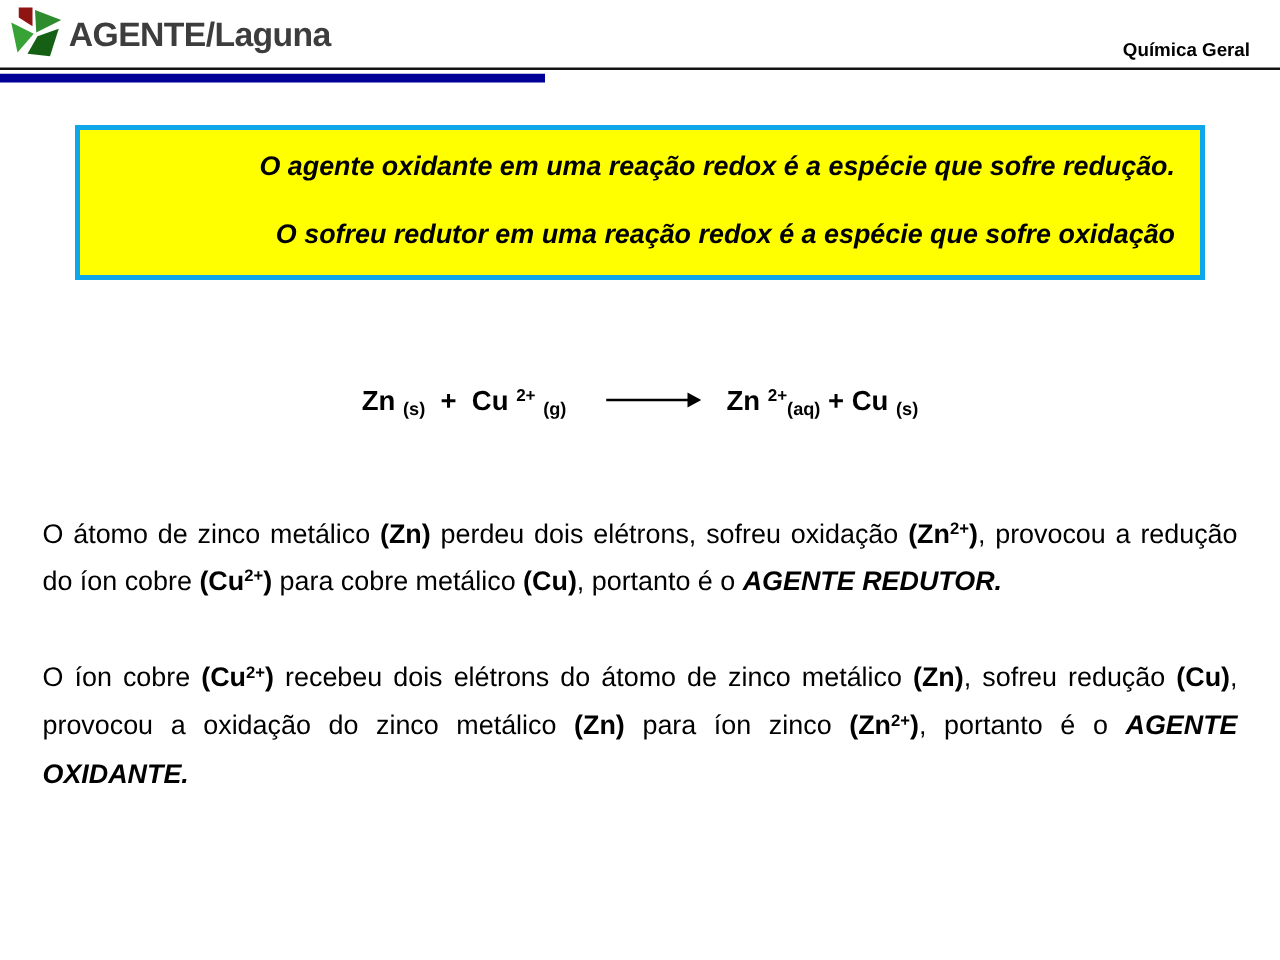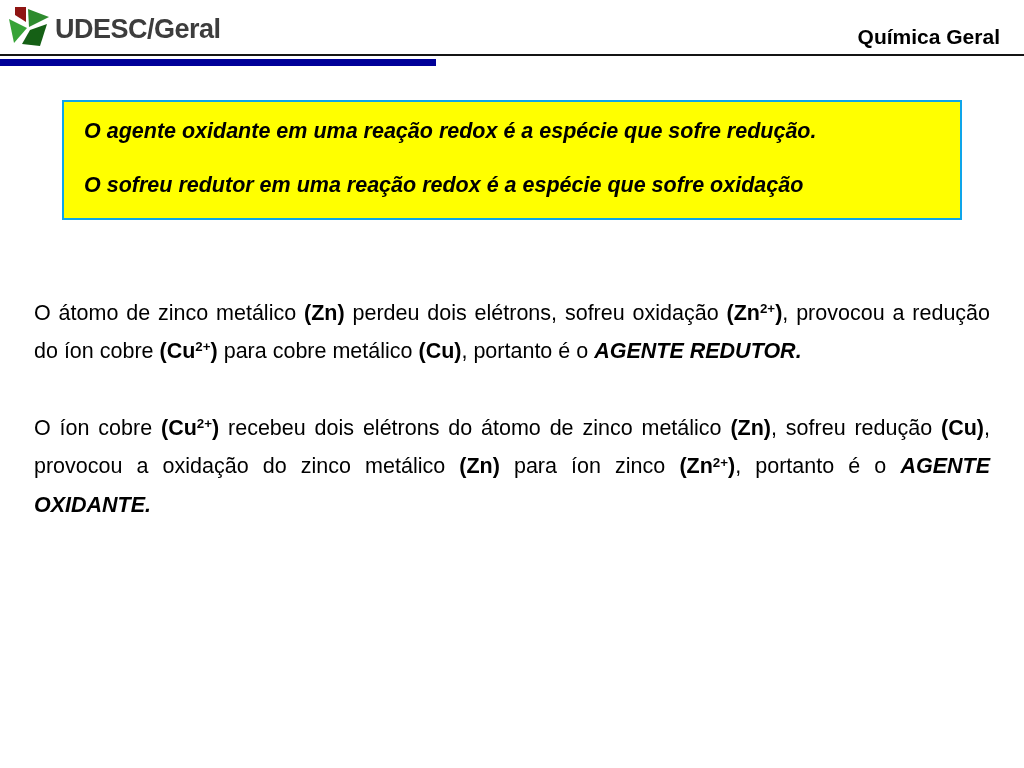--- a/index.html
+++ b/index.html
@@ -7,27 +7,27 @@
     width:1024px;height:768px;position:relative;background:#ffffff;
     font-family:"Liberation Sans",sans-serif;color:#000;overflow:hidden;box-sizing:border-box;
   }
   
   .header{
     display:flex;justify-content:space-between;align-items:flex-end;
     padding:6px 24px 2px 6px;height:46px;box-sizing:content-box;
   }
   .brand{display:flex;align-items:center;gap:3px;}
   .brand-text{font-size:27px;font-weight:bold;color:#3d3d3d;letter-spacing:-0.5px;}
-  .course-title{font-size:21px;font-weight:bold;color:#000;padding-bottom:3px;}
+  .course-title{font-size:15px;font-weight:bold;color:#000;padding-bottom:3px;}
   .rule-thin{height:2px;background:#141414;width:1024px;}
   .rule-thick{height:7px;background:#000099;width:436px;margin-top:3px;}
   
   .highlight-box{
-    width:856px;margin:34px auto 0;border:2px solid #0ea5e9;background:#FFFF00;
-    text-align:left;padding:17px 20px 19px;
+    width:856px;margin:34px auto 0;border:4px solid #0ea5e9;background:#FFFF00;
+    text-align:right;padding:17px 20px 19px;
     font-weight:bold;font-style:italic;font-size:21.5px;line-height:1.2;
   }
   .highlight-box p{margin:0;}
   .highlight-box p + p{margin-top:28px;}
   
   .equation{
     margin-top:84px;text-align:center;font-weight:bold;font-size:22px;
     white-space:pre;color:#000;
   }
   .sup{font-size:0.62em;position:relative;top:-0.5em;}
@@ -57,31 +57,32 @@
   <header class="header">
     <div class="brand">
       <span class="logo">
         <svg width="46" height="42" viewBox="0 0 46 42" aria-hidden="true">
           <polygon points="9,1 20,1 20,16 9,9" fill="#8f1513"></polygon>
           <polygon points="22,3 43,11 23,21" fill="#2e8b2e"></polygon>
           <polygon points="3,13 21,22 8,37" fill="#37a337"></polygon>
           <polygon points="24,24 41,18 34,40 16,38" fill="#156015"></polygon>
         </svg>
       </span>
-      <span class="brand-text">UDESC/Geral</span>
+      <span class="brand-text">AGENTE/Laguna</span>
     </div>
     <div class="course-title">Química Geral</div>
   </header>
 
   <div class="rule-thin"></div>
   <div class="rule-thick"></div>
 
   <div class="highlight-box">
     <p>O agente oxidante em uma reação redox é a espécie que sofre redução.</p>
     <p>O sofreu redutor em uma reação redox é a espécie que sofre oxidação</p>
   </div>
 
+  <div class="equation"><span>Zn </span><span class="sub">(s)</span><span>  +  </span><span>Cu </span><span class="sup">2+</span><span> </span><span class="sub">(g)</span><span class="arrow"></span><span>Zn </span><span class="sup">2+</span><span class="sub">(aq)</span><span> + Cu </span><span class="sub">(s)</span></div>
 
   <p class="para first"><span>O átomo de zinco metálico </span><span class="b">(Zn)</span><span> perdeu dois elétrons, sofreu oxidação </span><span class="b">(Zn</span><span class="b sup">2+</span><span class="b">)</span><span>, provocou a redução do íon cobre </span><span class="b">(Cu</span><span class="b sup">2+</span><span class="b">)</span><span> para cobre metálico </span><span class="b">(Cu)</span><span>, portanto é o </span><span class="b i">AGENTE REDUTOR.</span></p>
 
   <p class="para"><span>O íon cobre </span><span class="b">(Cu</span><span class="b sup">2+</span><span class="b">)</span><span> recebeu dois elétrons do átomo de zinco metálico </span><span class="b">(Zn)</span><span>, sofreu redução </span><span class="b">(Cu)</span><span>, provocou a oxidação do zinco metálico </span><span class="b">(Zn)</span><span> para íon zinco </span><span class="b">(Zn</span><span class="b sup">2+</span><span class="b">)</span><span>, portanto é o </span><span class="b i">AGENTE OXIDANTE.</span></p>
 
 </div>
 
 </body></html>

